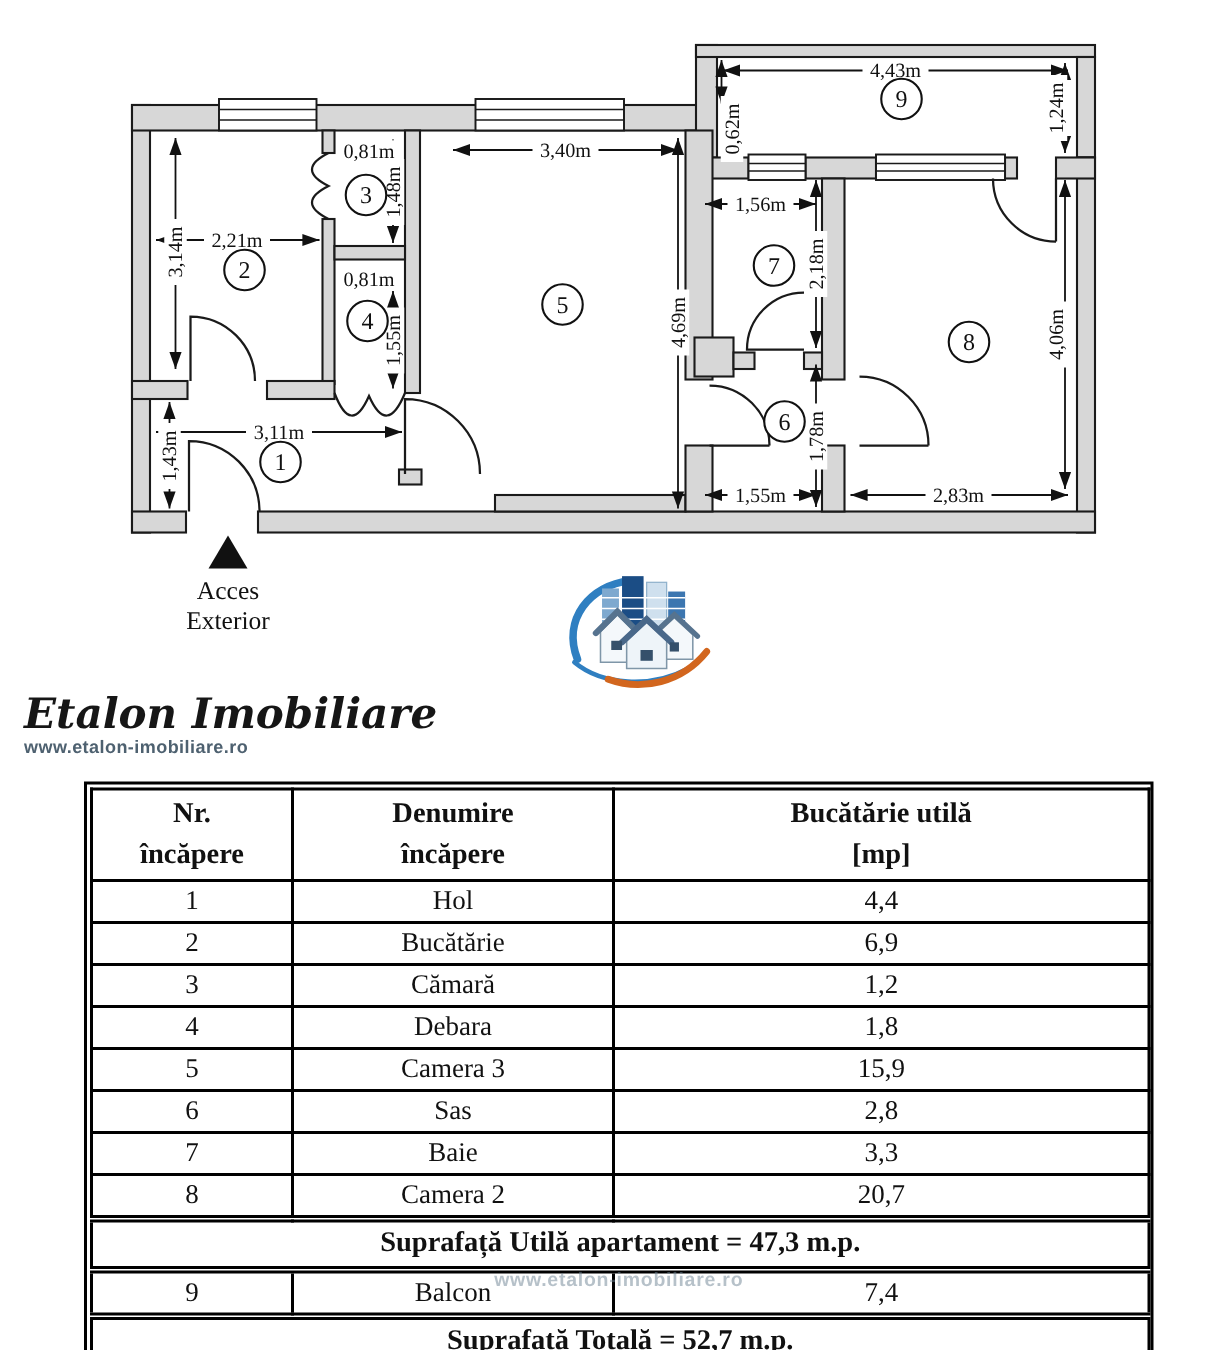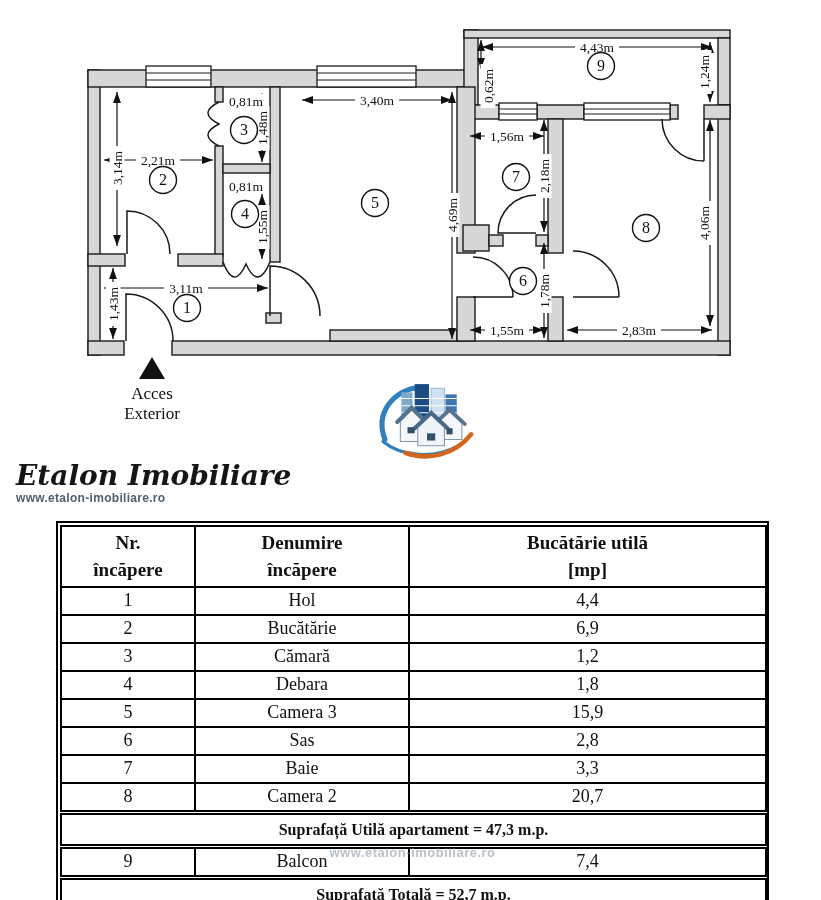--- a/index.html
+++ b/index.html
@@ -20,21 +20,21 @@
 
   
   .tablewrap { position:absolute; top:521px; left:56px; width:705px;
                border:2px solid #000; padding:2px; background:#fff; }
   table.area { border-collapse:collapse; width:705px; table-layout:fixed; }
   table.area th, table.area td { border:2px solid #000; text-align:center; padding:0; }
   table.area th { font-size:19px; font-weight:bold; line-height:1.4; padding:3px 0; }
   thead th { border-bottom:5px double #000; }
   table.area td { font-size:18px; height:26px; line-height:1.1; }
   tr.sep td { border-top:5px double #000; }
-  tr.merged td { font-weight:bold; font-size:16px; height:29px; }
+  tr.merged td { font-weight:bold; font-size:19px; height:29px; }
   .watermark { position:absolute; top:322px; left:0; right:0; text-align:center;
                font-family:"Liberation Sans", sans-serif; font-weight:bold; font-size:13px;
                color:#6f8494; opacity:0.5; letter-spacing:0.5px; pointer-events:none; }
 </style>
 </head>
 <body>
 
 <div class="page">
 
   <svg class="plan" width="821" height="430" viewBox="0 0 821 430">

